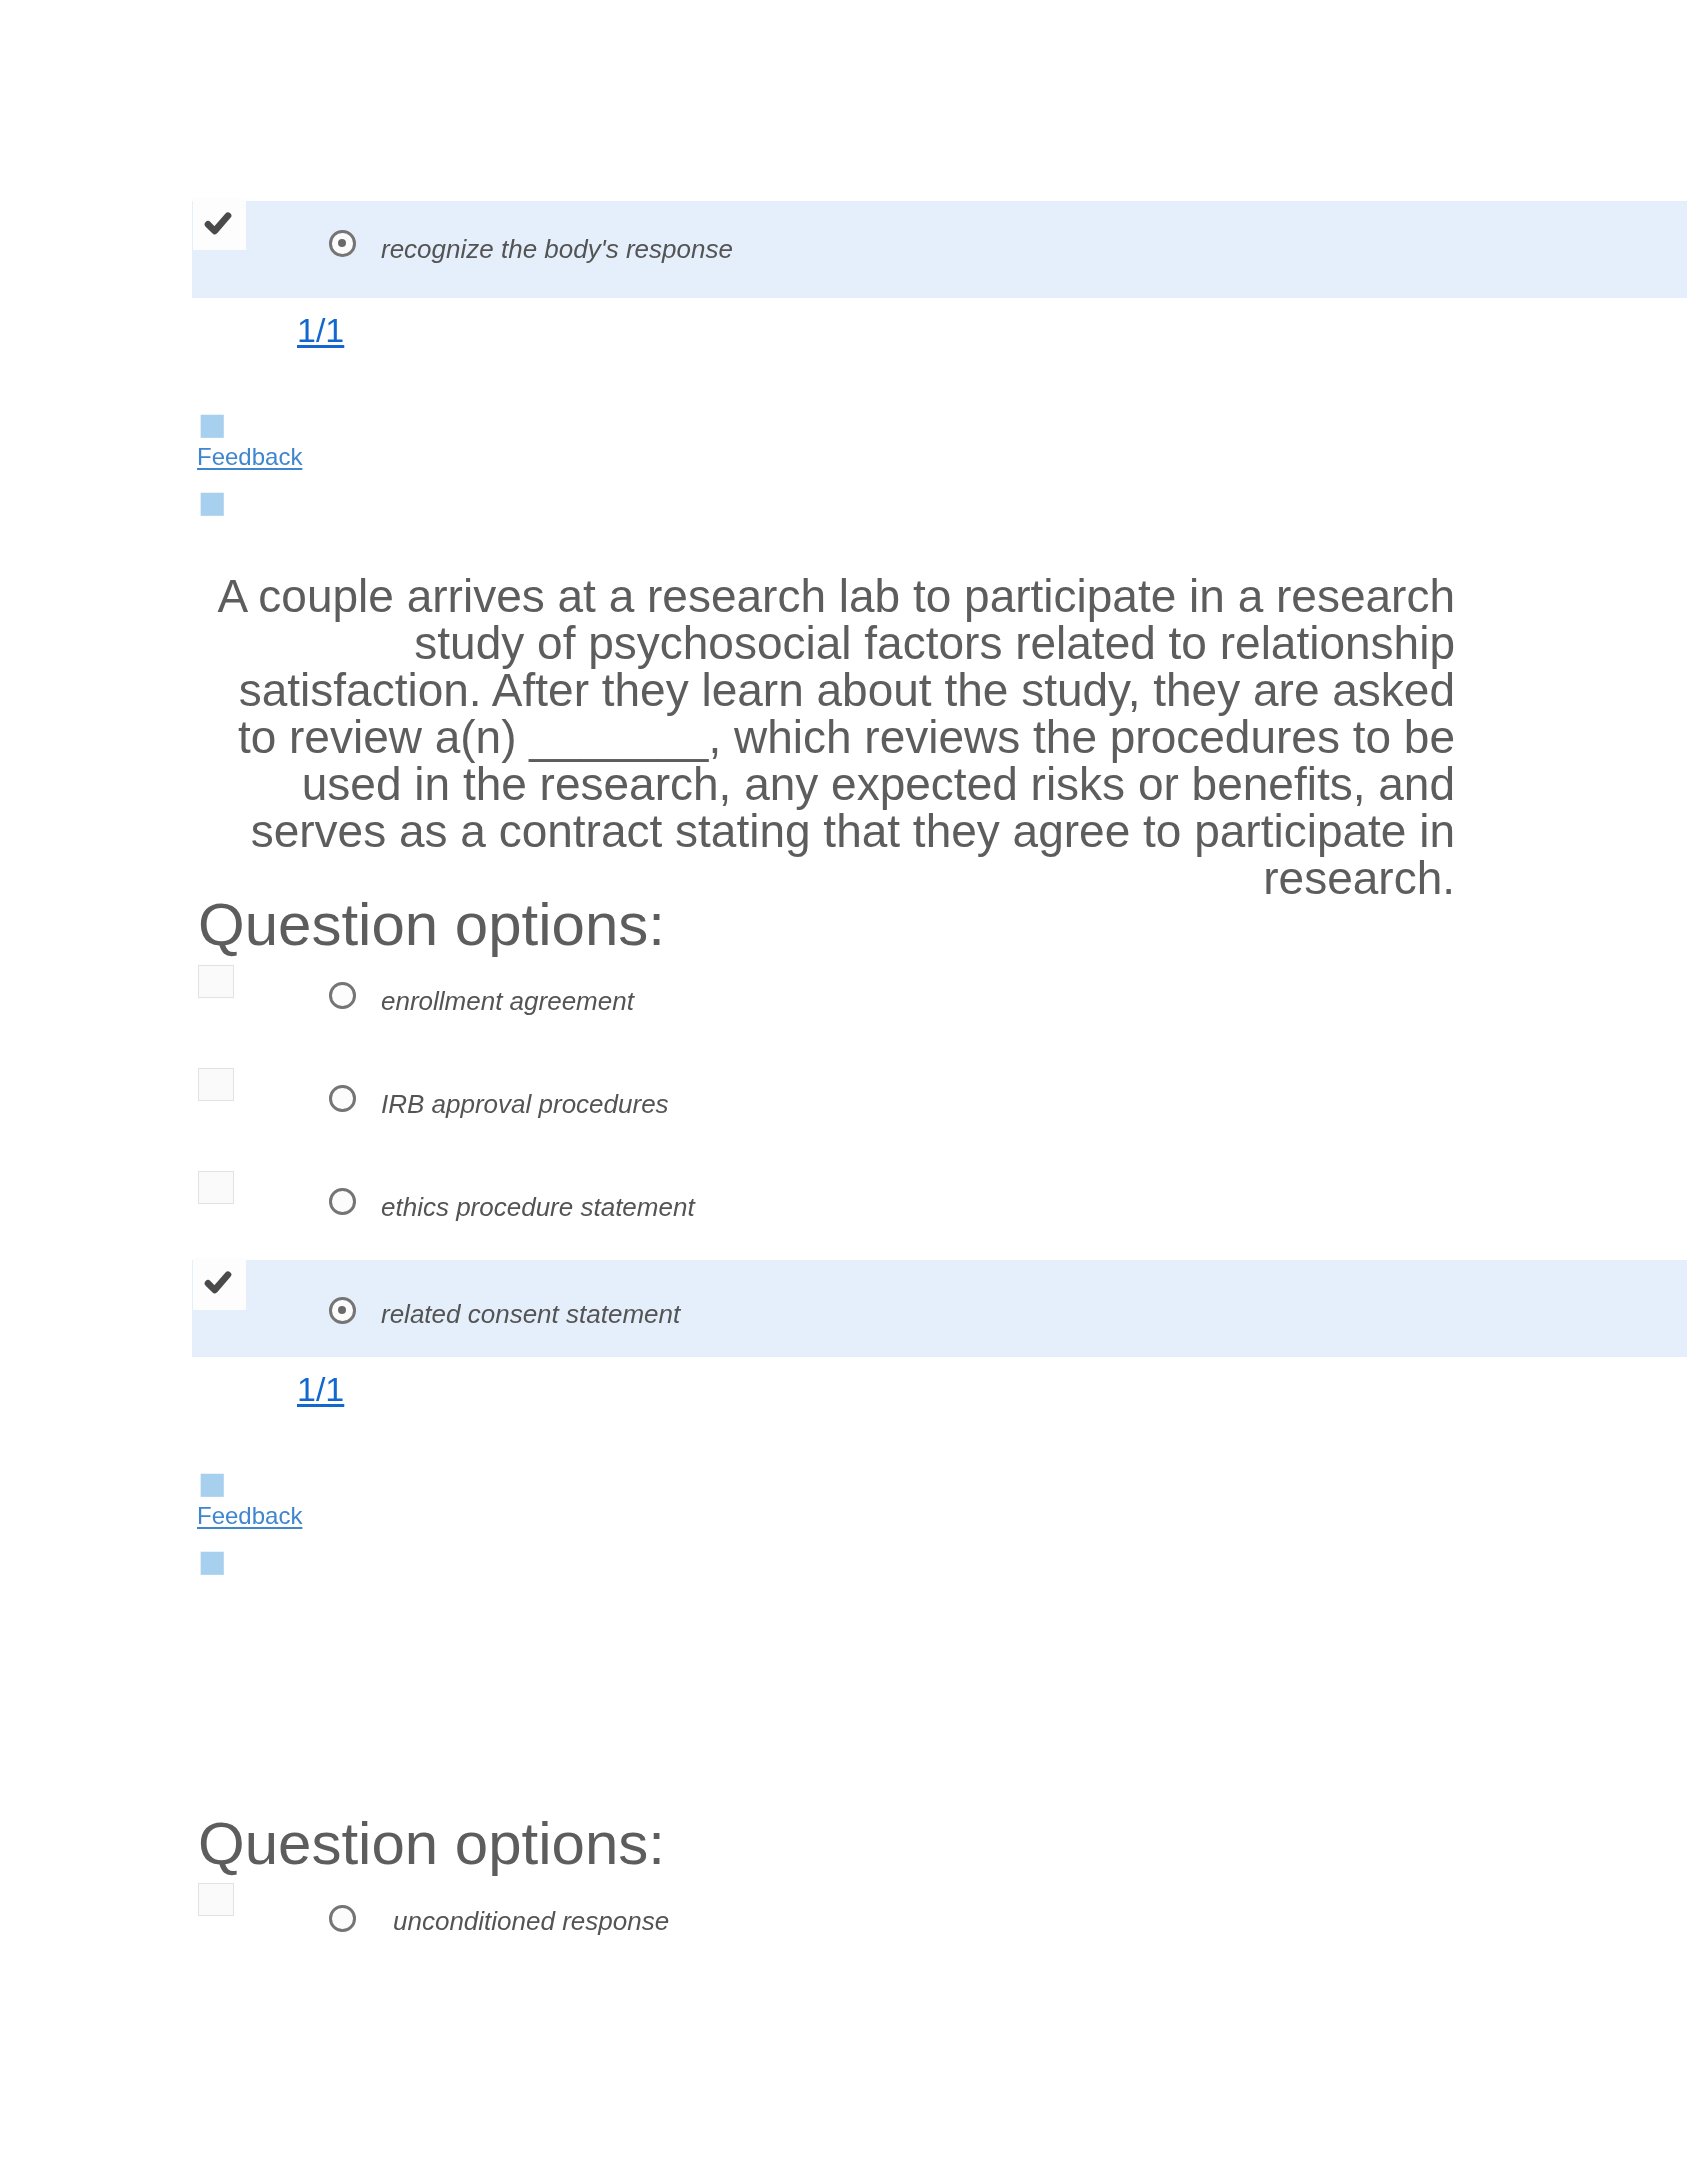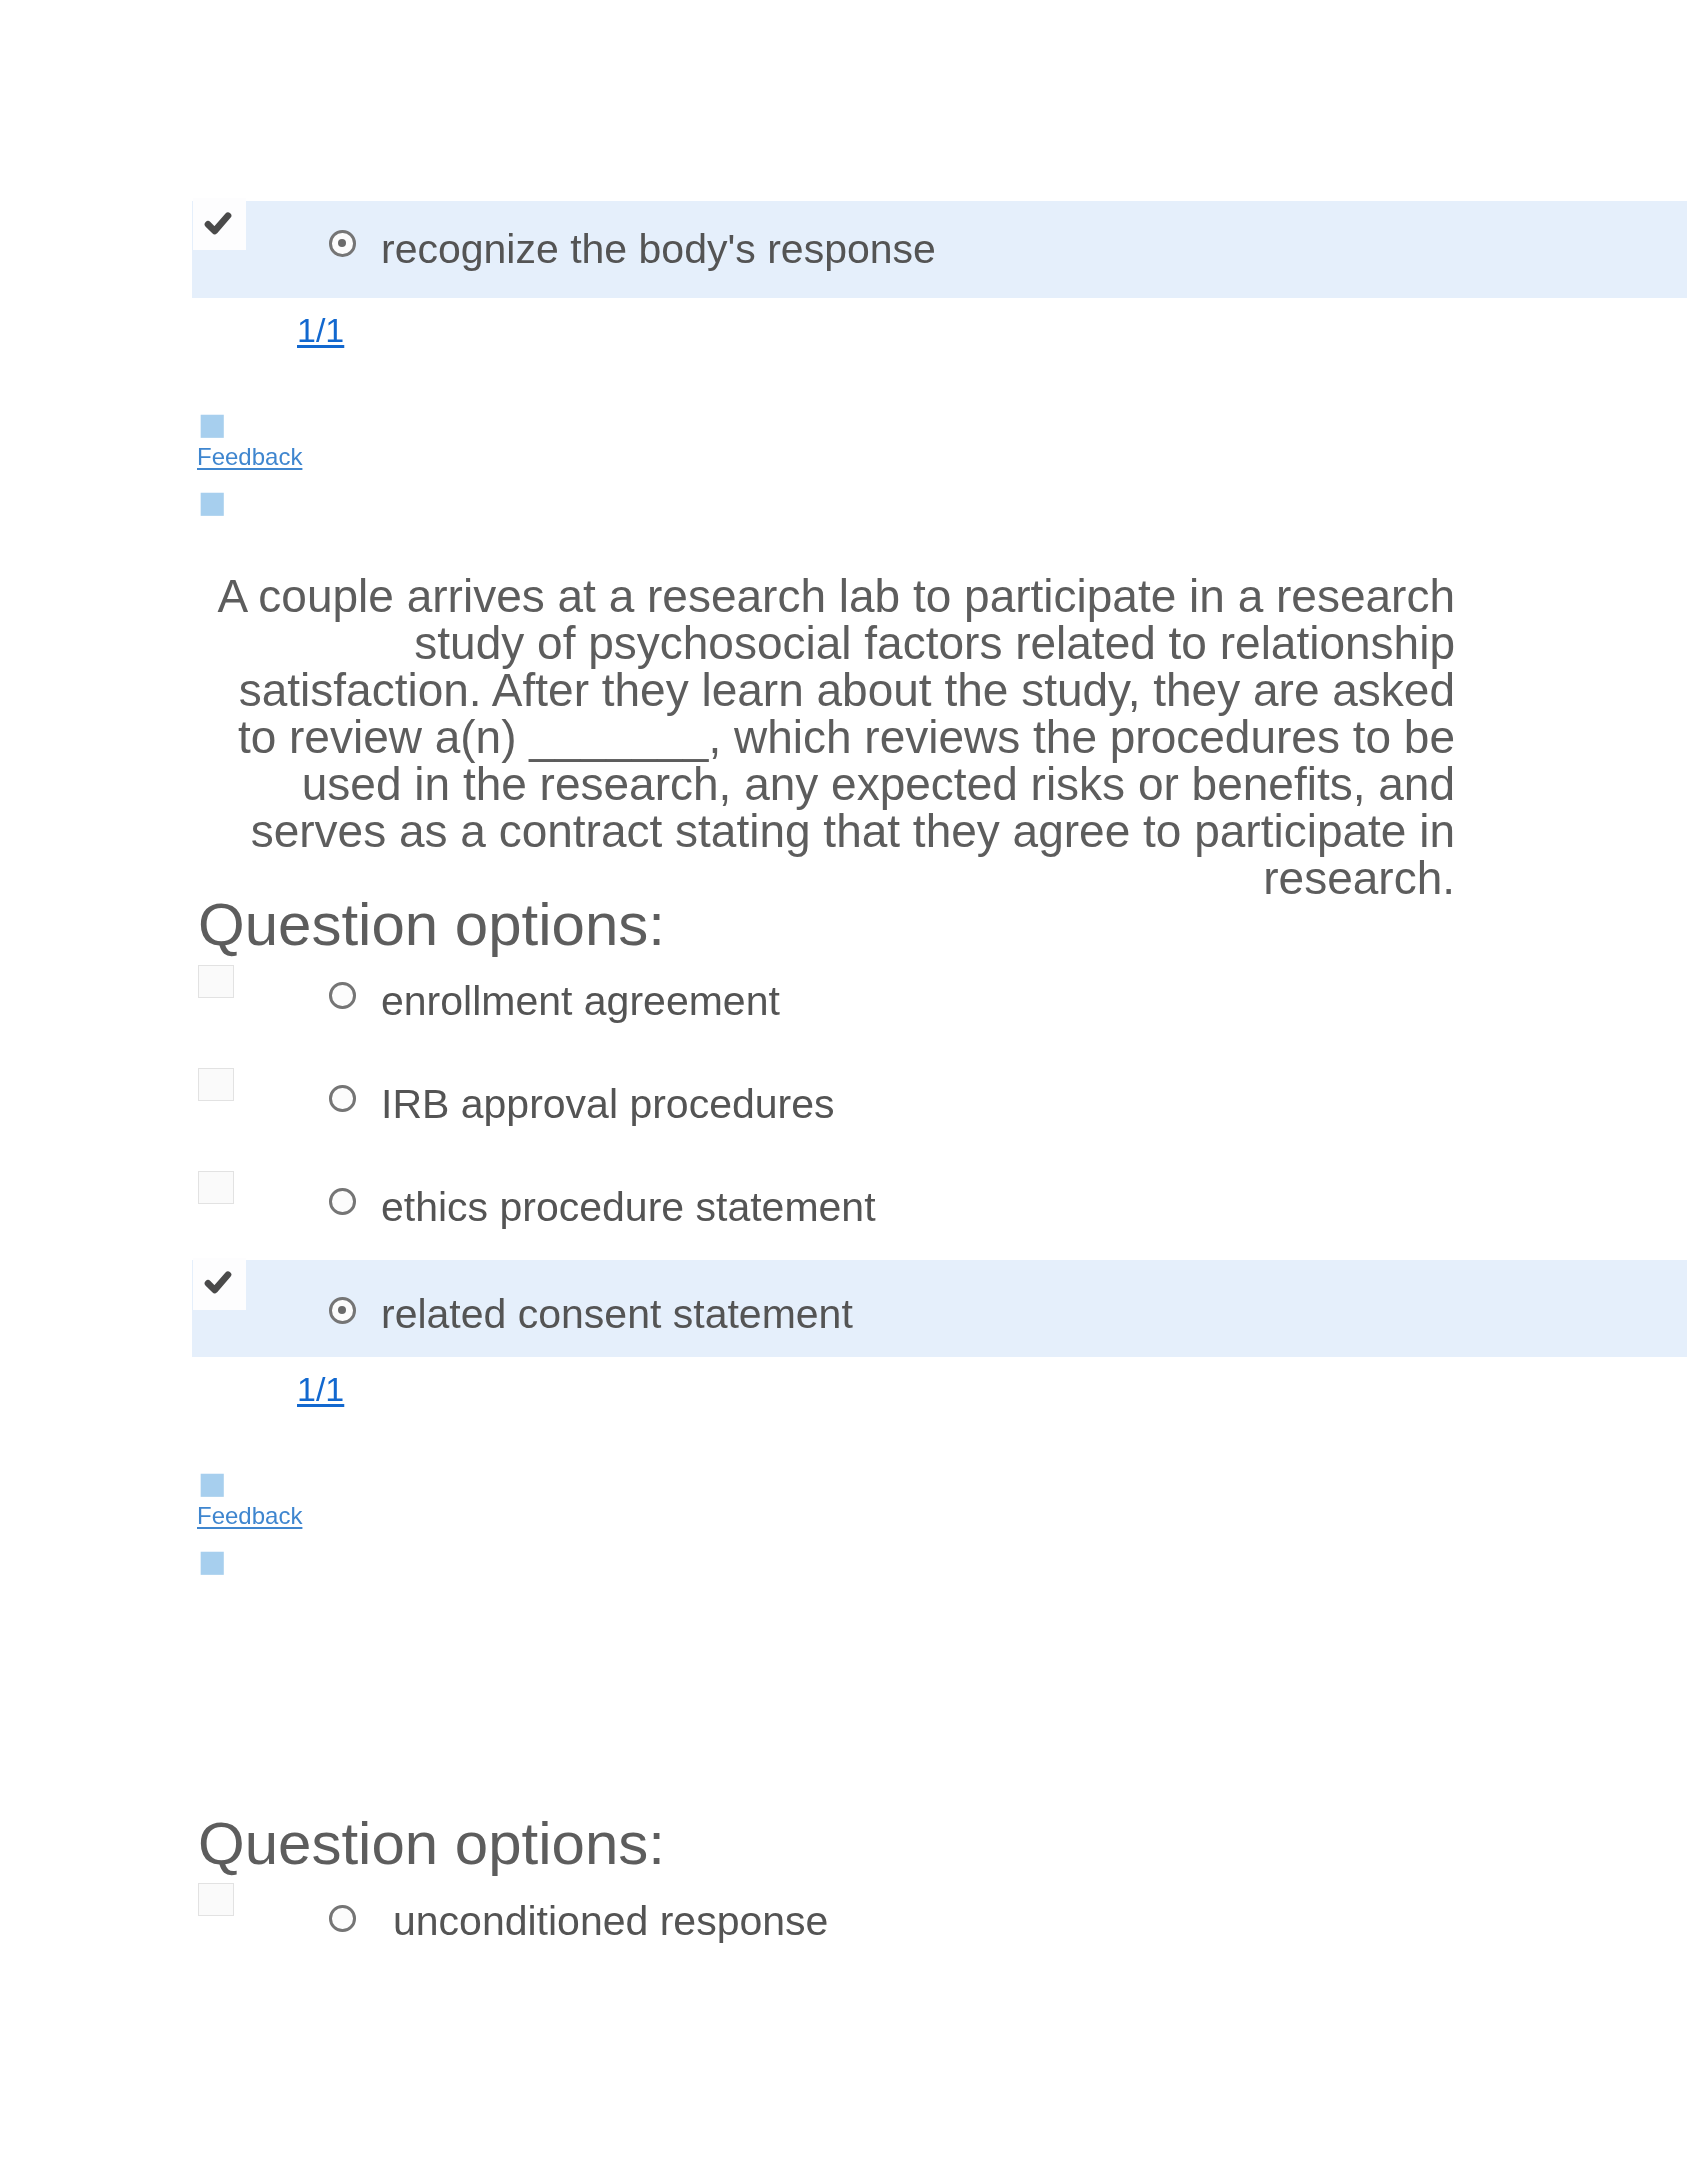--- a/index.html
+++ b/index.html
@@ -11,21 +11,21 @@
   .sel-band{position:absolute;left:192px;width:1495px;background:#e5effb;}
   .check-bg{position:absolute;background:#fdfdfe;}
 
   .radio{position:absolute;border-radius:50%;box-sizing:border-box;
          border:3.3px solid #757575;background:#fcfcfc;width:26.5px;height:26.5px;}
   .radio > i{position:absolute;left:6px;top:6px;width:8px;height:8px;
              border-radius:50%;background:#6a6a6a;display:block;}
   .empty-cell{position:absolute;width:36px;height:33px;box-sizing:border-box;
          border:1.3px solid #e2e2e2;background:#fafafa;}
 
-  .opt-text{position:absolute;font-size:41px;color:#545454;white-space:nowrap;line-height:38px;}
+  .opt-text{position:absolute;font-size:26px;color:#545454;white-space:nowrap;line-height:38px;font-style:italic;}
   .qbody{position:absolute;font-size:46px;color:#5d5d5d;line-height:47px;text-align:right;
          width:1257px;left:198px;}
   .qopts{position:absolute;font-size:60px;color:#5d5d5d;white-space:nowrap;left:198px;
          line-height:47px;}
   .score{position:absolute;font-size:34px;color:#1268cf;white-space:nowrap;text-decoration:underline;text-underline-offset:3.3px;margin-left:30px;}
   .meta{position:absolute;left:197px;}
   .meta > div{line-height:39px;height:39px;}
   .fb-mark{display:inline-block;font-size:93px;line-height:26.5px;color:#a7cfee;
           font-family:"Liberation Sans",sans-serif;position:relative;top:0.7px;left:-1.3px;}
   .fb-label{font-size:24px;position:relative;top:-10.6px;color:#3f86cf;font-family:"Liberation Sans",sans-serif;

